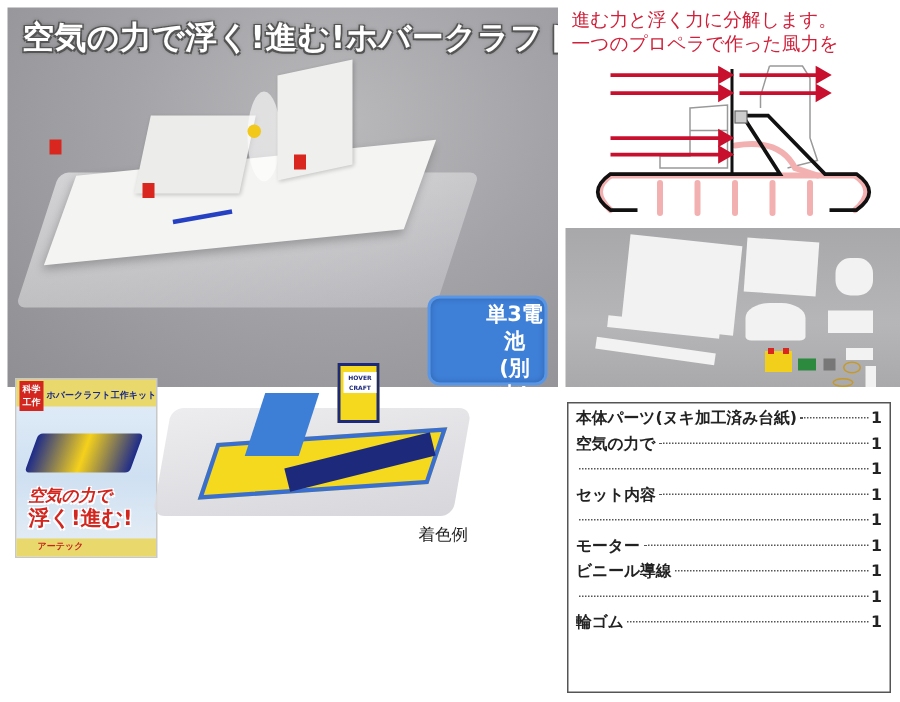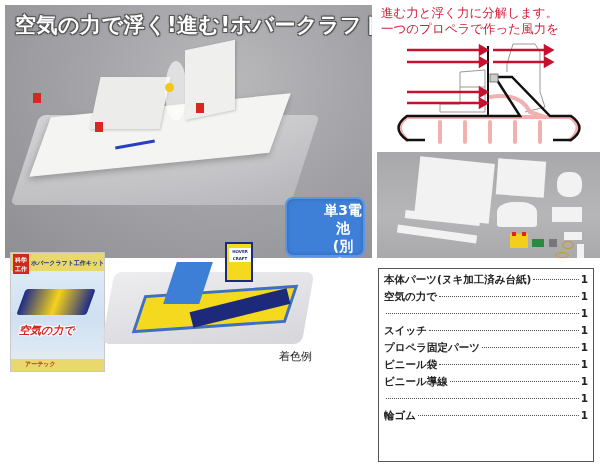--- a/index.html
+++ b/index.html
@@ -241,20 +241,21 @@
 
 <div class="package">
   <div class="pkg-topbar"></div>
   <div class="pkg-badge">
     <span>科学</span><br>
     <span>工作</span>
   </div>
   <div class="pkg-name">ホバークラフト工作キット</div>
   <div class="pkg-craft"></div>
   <div class="pkg-slogan1">空気の力で</div>
+  <div class="pkg-slogan2">浮く!進む!</div>
   <div class="pkg-bottombar"></div>
   <div class="pkg-maker">アーテック</div>
 </div>
 
 <div class="color-sheet"></div>
 <div class="color-base"></div>
 <div class="color-side"></div>
 <div class="color-cabin"></div>
 <div class="color-fin"></div>
 <div class="color-fin-label">HOVER CRAFT</div>
@@ -270,31 +271,30 @@
     <div class="contents-row">
         <span class="row-name">空気の力で</span>
         <span class="row-dots"></span>
         <span class="row-qty">1</span>
       </div>
     <div class="contents-row">
         <span class="row-dots"></span>
         <span class="row-qty">1</span>
       </div>
     <div class="contents-row">
-        <span class="row-name">スイッチ</span>
-        <span class="row-dots"></span>
-        <span class="row-qty">1</span>
-      </div>
-    <div class="contents-row">
-        <span class="row-name">プロペラ固定パーツ</span>
-        <span class="row-dots"></span>
-        <span class="row-qty">1</span>
-      </div>
-    <div class="contents-row">
-        <span class="row-name">ビニール袋</span>
+        <span class="row-name">セット内容</span>
+        <span class="row-dots"></span>
+        <span class="row-qty">1</span>
+      </div>
+    <div class="contents-row">
+        <span class="row-dots"></span>
+        <span class="row-qty">1</span>
+      </div>
+    <div class="contents-row">
+        <span class="row-name">モーター</span>
         <span class="row-dots"></span>
         <span class="row-qty">1</span>
       </div>
     <div class="contents-row">
         <span class="row-name">ビニール導線</span>
         <span class="row-dots"></span>
         <span class="row-qty">1</span>
       </div>
     <div class="contents-row">
         <span class="row-dots"></span>

